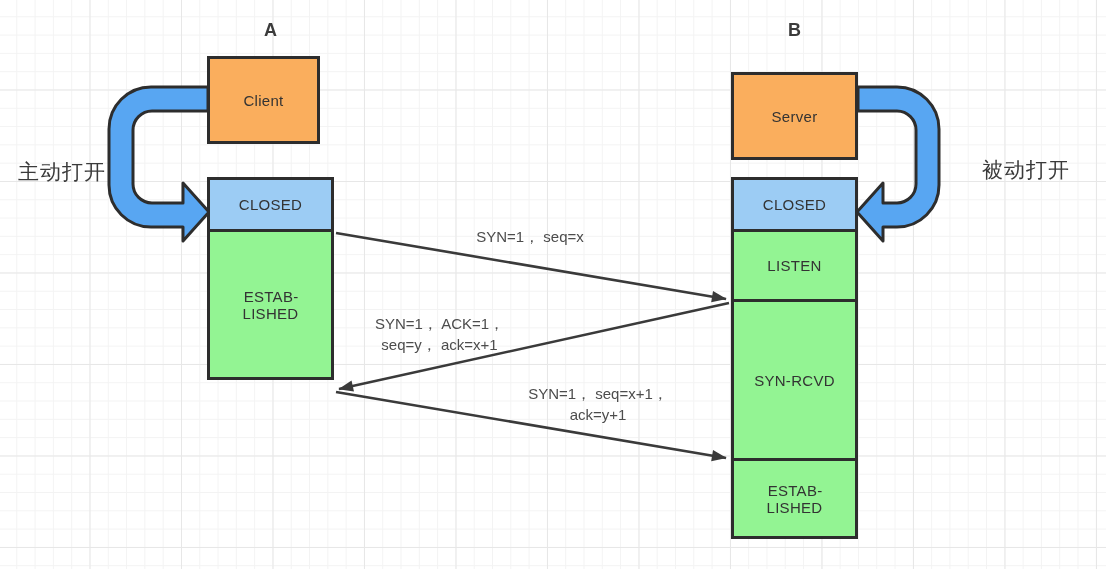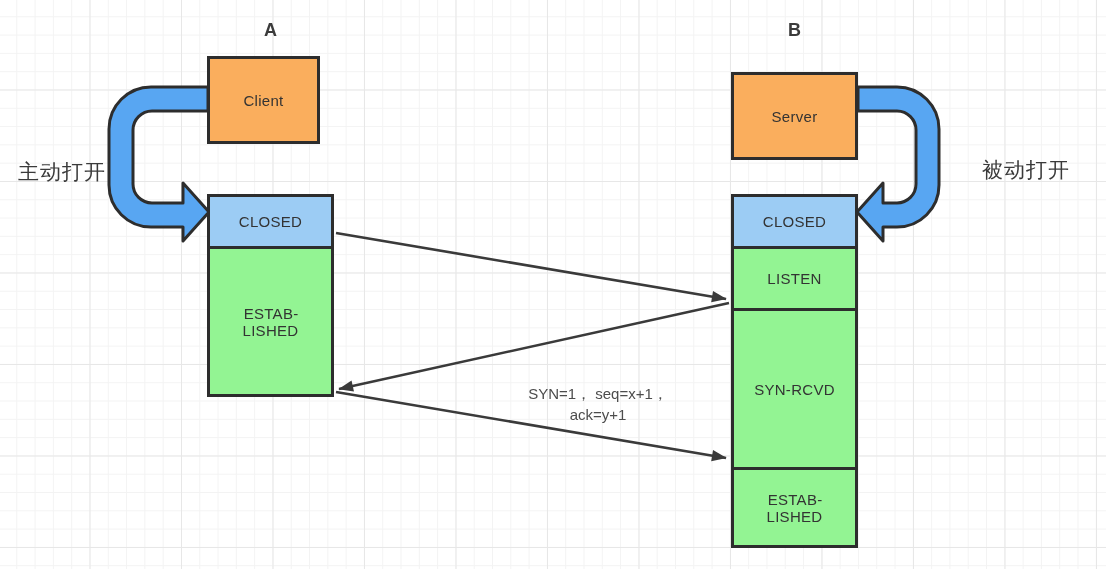--- a/index.html
+++ b/index.html
@@ -32,21 +32,21 @@
     border: 3px solid #2d2d2d;
     display: flex;
     align-items: center;
     justify-content: center;
     font-size: 15px;
     color: #333333;
     letter-spacing: 0.3px;
   }
   .state-box { margin-top: -3px; }
   .state-box.first { margin-top: 0; }
-  .col { position: absolute; z-index: 2; width: 127px; margin-top: 17px; }
+  .col { position: absolute; z-index: 2; width: 127px; }
   .tag-label {
     position: absolute;
     z-index: 2;
     width: 127px;
     text-align: center;
     font-size: 18px;
     font-weight: bold;
     color: #3b3b3b;
   }
   .side-note {
@@ -109,22 +109,25 @@
   </div>
 
   <div class="tag-label" style="left:731px; top:20px;">B</div>
 
   <div class="entity-box abs" style="left: 731px; top: 72px; width: 127px; height: 88px; background: rgb(250, 174, 93);">Server</div>
 
   <div class="side-note" style="left:982px; top:156px;">被动打开</div>
 
   <div class="col" style="left:731px; top:177px;">
     <div class="state-box first" style="height: 55px; background: rgb(156, 204, 244);">CLOSED</div>
-    <div class="state-box" style="height: 65px; background: rgb(147, 244, 147);">LISTEN</div>
+    <div class="state-box" style="height: 73px; background: rgb(147, 244, 147);">LISTEN</div>
     <div class="state-box" style="height: 162px; background: rgb(147, 244, 147);">SYN-RCVD</div>
     <div class="state-box pre" style="height: 81px; background: rgb(147, 244, 147);">ESTAB-
 LISHED</div>
   </div>
 
+  <div class="msg-label" style="left:430px; top:226px; width:200px;">SYN=1， seq=x</div>
+  <div class="msg-label" style="left:352px; top:313px; width:175px;">SYN=1， ACK=1，
+seq=y， ack=x+1</div>
   <div class="msg-label" style="left:508px; top:383px; width:180px;">SYN=1， seq=x+1，
 ack=y+1</div>
 
 </div>
 
 </body></html>

